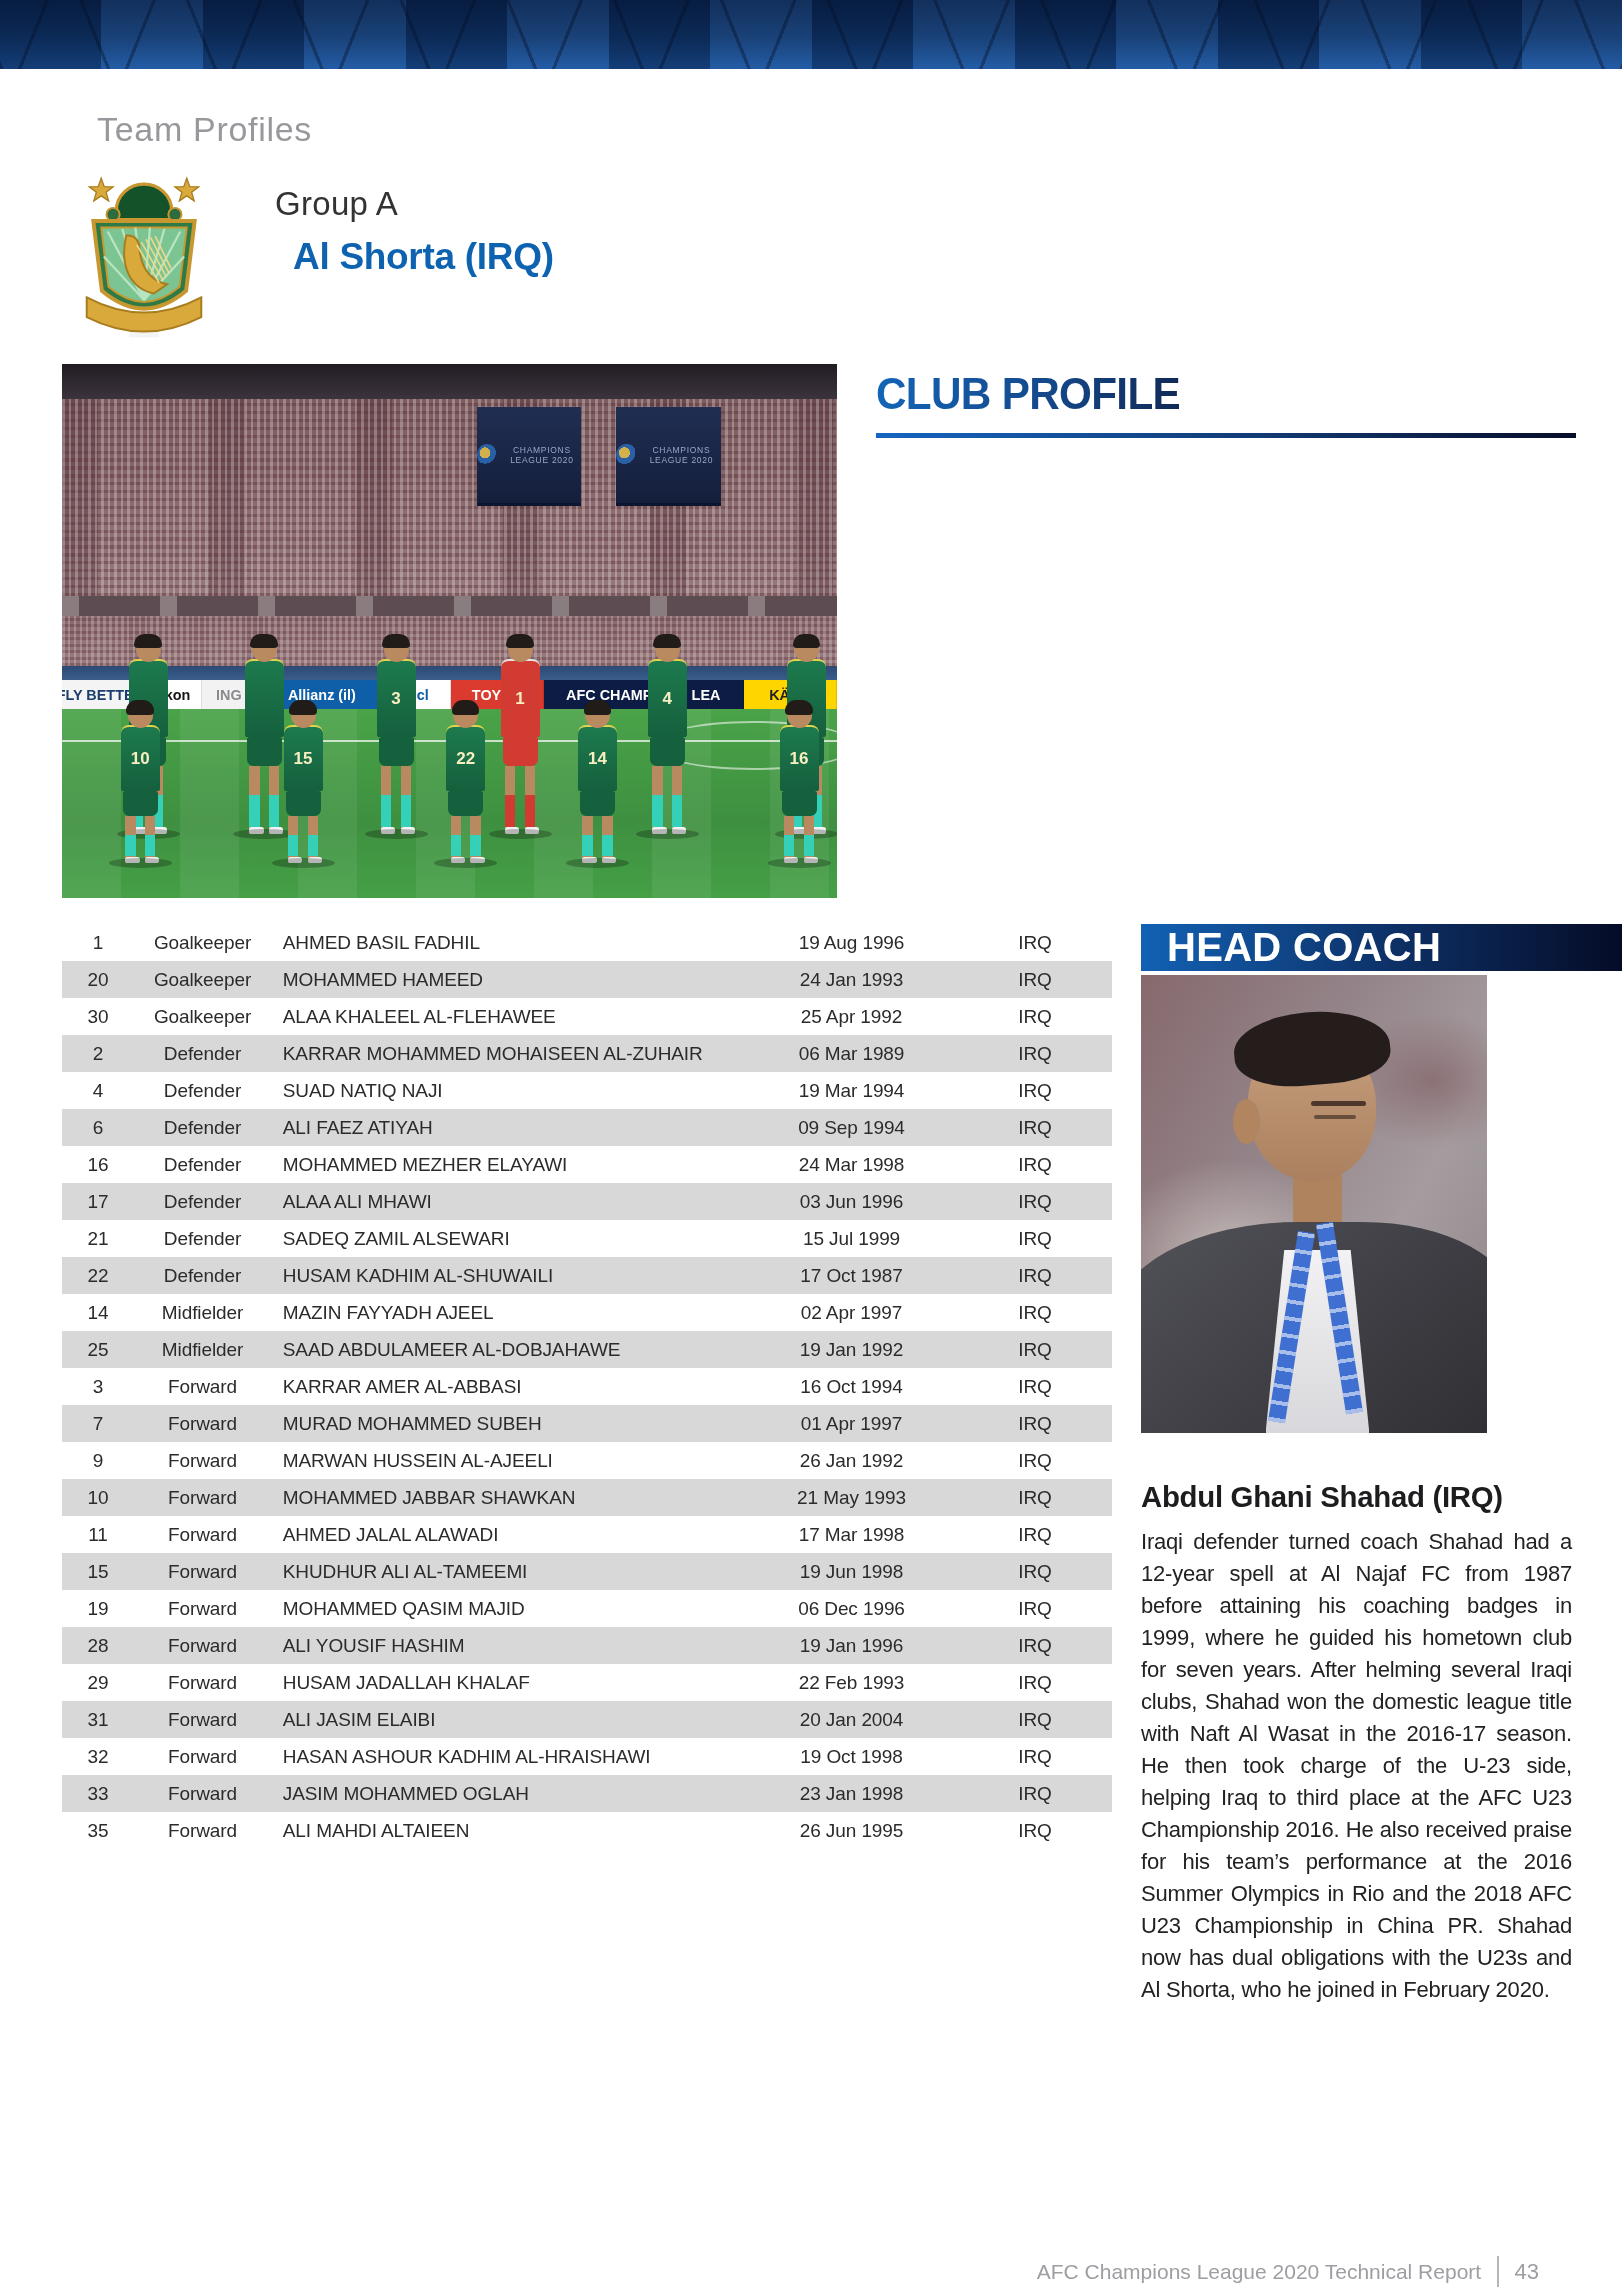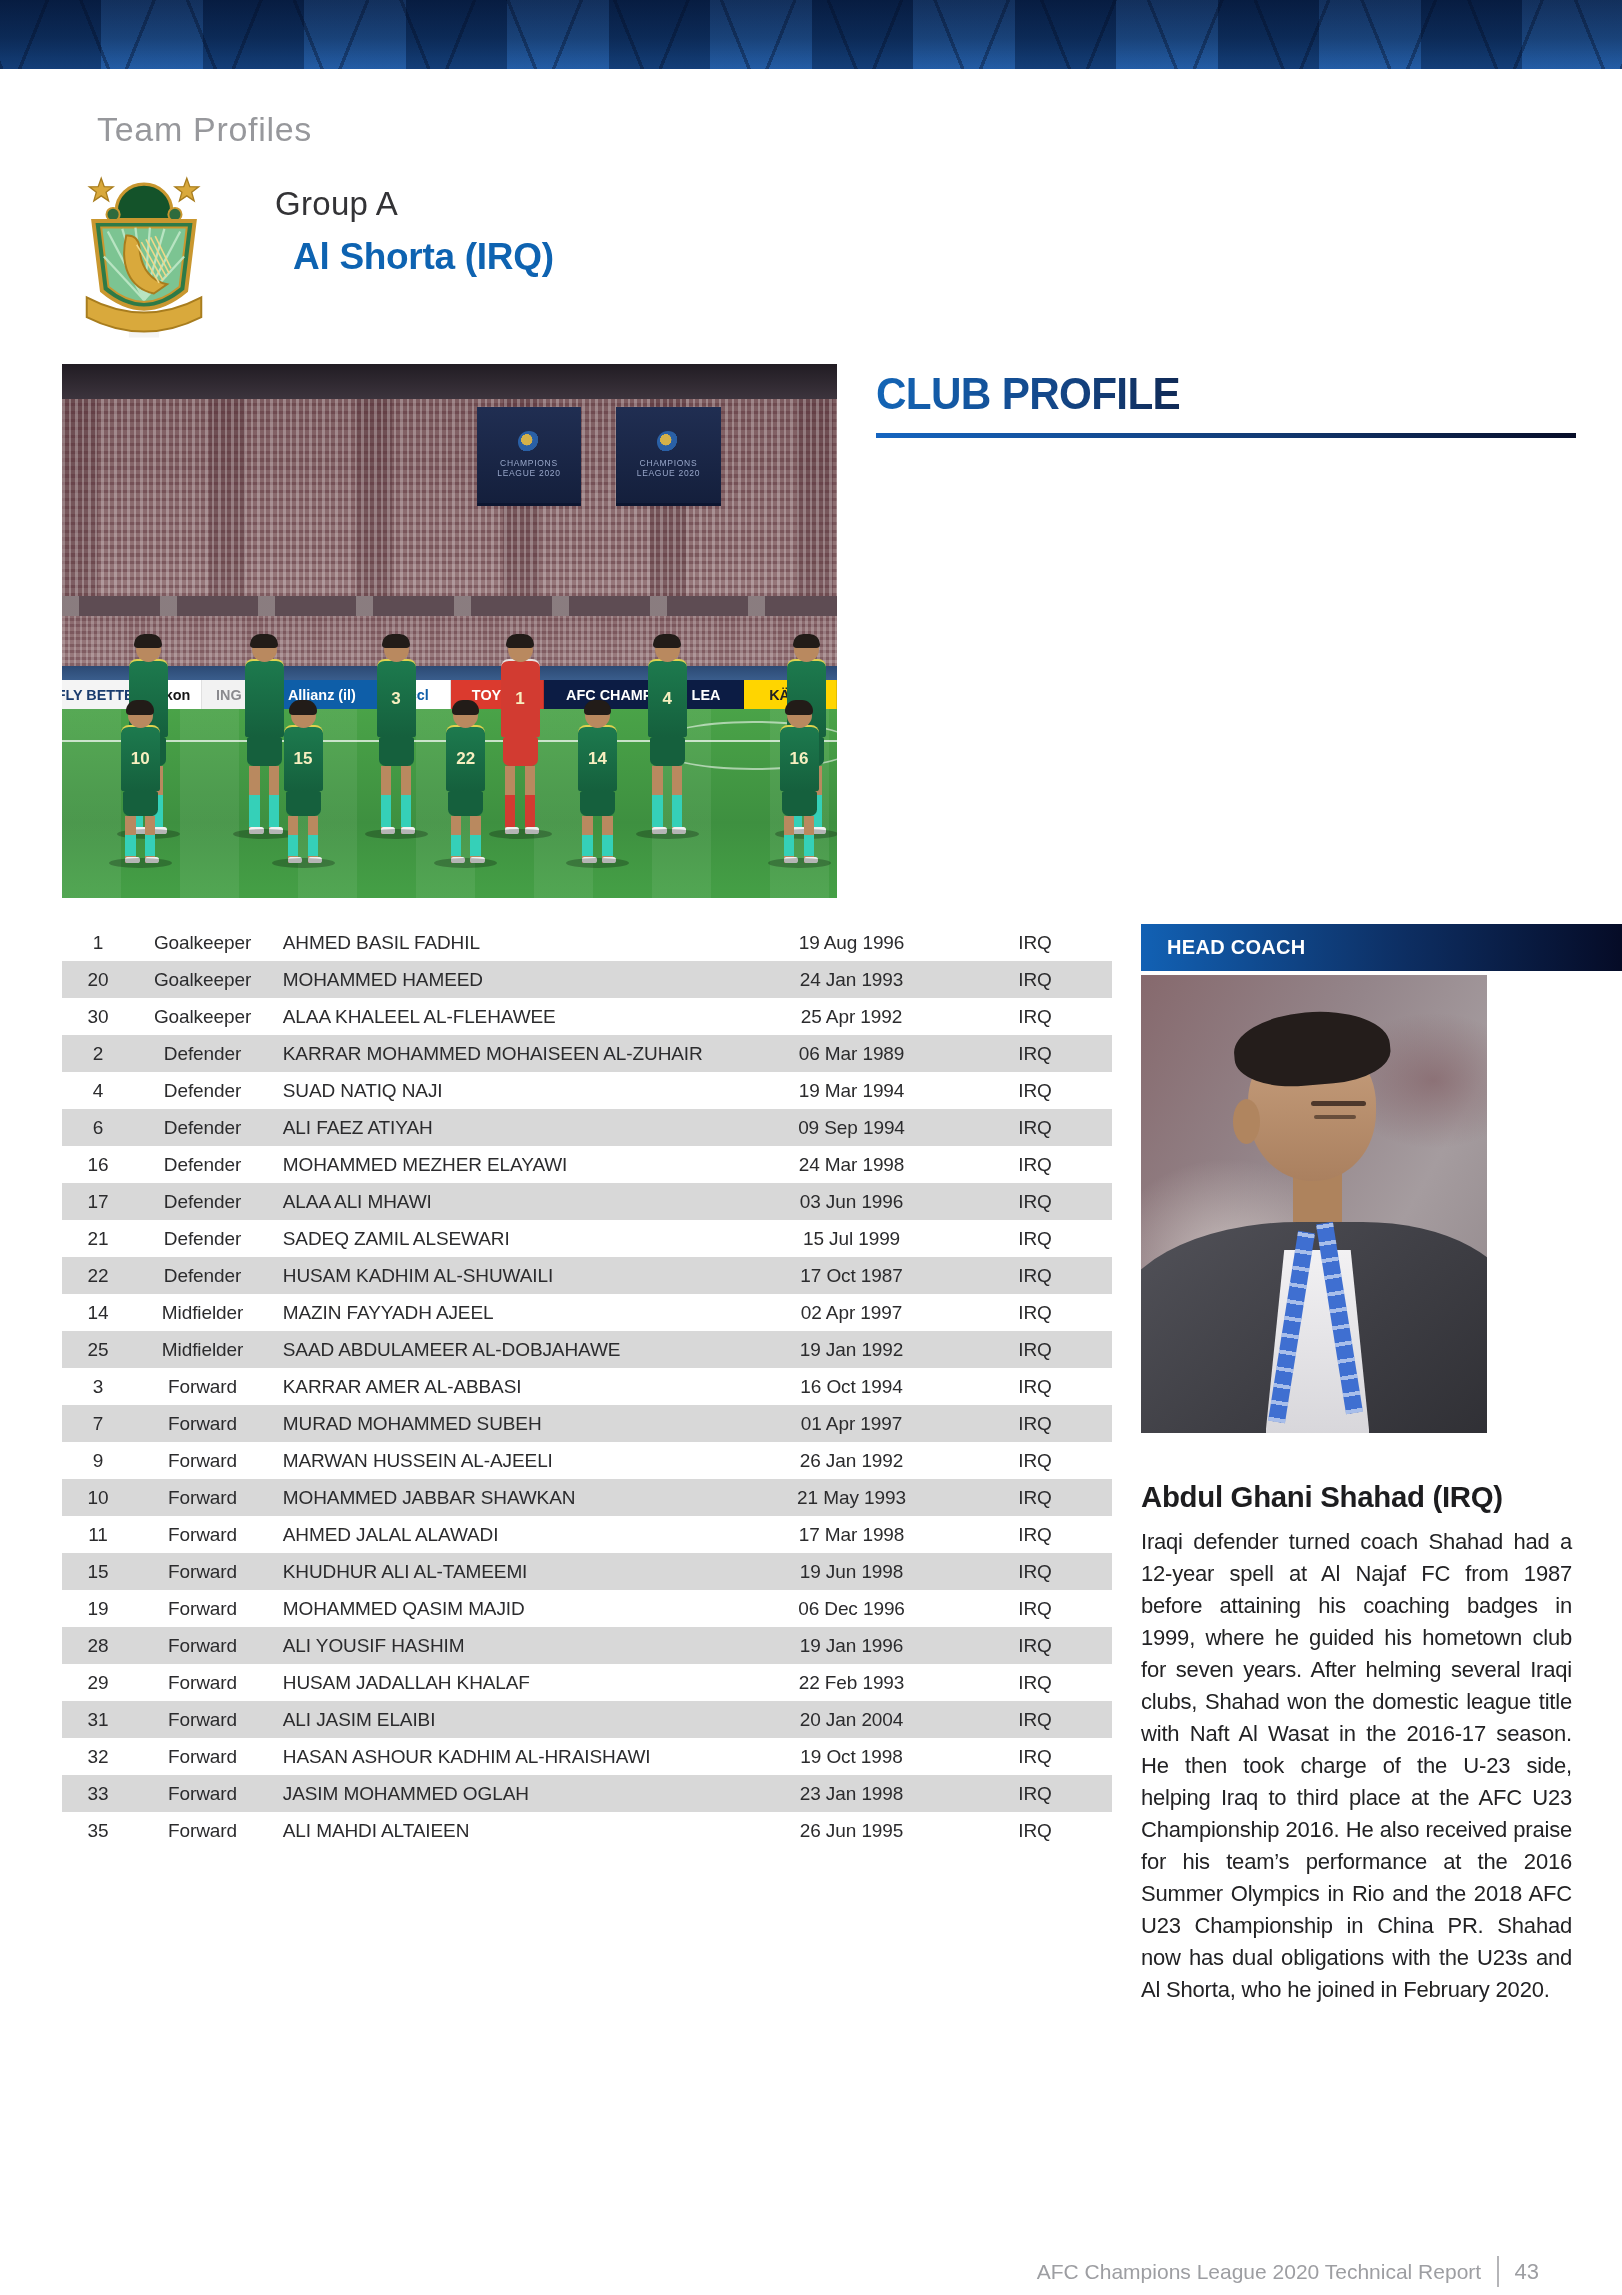--- a/index.html
+++ b/index.html
@@ -35,21 +35,21 @@
   .ph-walk{position:absolute;left:0;top:43.5%;width:100%;height:3.6%;background:#5e4c53;
     background-image:repeating-linear-gradient(90deg, rgba(220,215,210,.35) 0 17px, rgba(0,0,0,0) 17px 98px);}
   .ph-stand2{position:absolute;left:0;top:47.1%;width:100%;height:9.4%;
     background:
       repeating-linear-gradient(90deg, rgba(255,255,255,.22) 0 2.6px, rgba(255,255,255,0) 2.6px 5.9px),
       repeating-linear-gradient(0deg, rgba(86,44,52,.35) 0 2.6px, rgba(255,255,255,0) 2.6px 6.5px),
       linear-gradient(#8a696d,#9b7d80);}
   .ph-wall{position:absolute;left:0;top:56.5%;width:100%;height:2.6%;background:linear-gradient(#2c4a74,#3a5d8c);}
   .ph-banner{position:absolute;top:8%;height:18%;width:13.5%;
     background:linear-gradient(#202e52,#141f3c);border-bottom:3.3px solid #0d1630;
-    display:flex;flex-direction:column;align-items:center;justify-content:center;gap:5.2px;}
+    display:flex;align-items:center;justify-content:center;gap:5.2px;}
   .ph-banner .emblem{width:22px;height:22px;border-radius:50%;
     background:radial-gradient(circle at 40% 40%, #e8c04a 0 30%, #2b66b0 31% 60%, rgba(0,0,0,0) 61%);opacity:.9;}
   .ph-banner .bn-text{font-size:8.5px;color:#aebde0;text-align:center;letter-spacing:0.7px;opacity:.85;width:80%;}
   .ads{position:absolute;left:0;top:59.1%;width:100%;height:5.6%;display:flex;}
   .ad-seg{height:100%;display:flex;align-items:center;justify-content:center;
     font-weight:700;font-size:14.4px;white-space:nowrap;overflow:hidden;border-right:1.3px solid rgba(0,0,0,.12);}
   .ph-pitch{position:absolute;left:0;top:64.7%;width:100%;height:35.3%;
     background:
       repeating-linear-gradient(90deg, rgba(255,255,255,.07) 0 59px, rgba(0,0,0,0) 59px 118px),
       linear-gradient(#4aa348,#3e9040 60%, #45a046);}
@@ -96,21 +96,21 @@
   .c-no{width:72px;text-align:center;flex:none;}
   .c-pos{width:137px;text-align:center;flex:none;}
   .c-name{width:474px;padding-left:11.8px;box-sizing:border-box;text-align:left;flex:none;white-space:nowrap;overflow:hidden;}
   .c-dob{width:213px;text-align:center;flex:none;}
   .c-nat{width:154px;text-align:center;flex:none;}
 
   
   .coach-banner{position:absolute;left:1141px;top:924px;width:482px;height:47px;
     background:linear-gradient(90deg,#1261b4 0%,#0d2e62 55%,#050b26 100%);
     display:flex;align-items:center;}
-  .coach-banner span{color:#fff;font-weight:800;font-size:20px;letter-spacing:0.3px;margin-left:26px;}
+  .coach-banner span{color:#fff;font-weight:800;font-size:40px;letter-spacing:0.3px;margin-left:26px;}
   .coach-photo{position:absolute;left:1141px;top:975px;width:346px;height:458px;overflow:hidden;
     background:linear-gradient(120deg,#86696d 0%,#94858a 38%,#a59c9f 66%,#8e8487 100%);}
   .c-blur1{position:absolute;left:-10%;top:40%;width:70%;height:45%;border-radius:50%;
     background:radial-gradient(rgba(235,228,222,.55), rgba(235,228,222,0) 70%);}
   .c-blur2{position:absolute;right:-12%;top:8%;width:55%;height:30%;border-radius:50%;
     background:radial-gradient(rgba(120,78,84,.5), rgba(120,78,84,0) 70%);}
   .c-body{position:absolute;left:-8%;bottom:-2%;width:116%;height:48%;
     background:linear-gradient(140deg,#53535a 0%,#3e3e44 55%,#2e2e33 100%);
     border-radius:46% 38% 0 0;}
   .c-shirt{position:absolute;left:36%;bottom:0;width:30%;height:40%;background:linear-gradient(#f2f1f3,#d8d7db);

